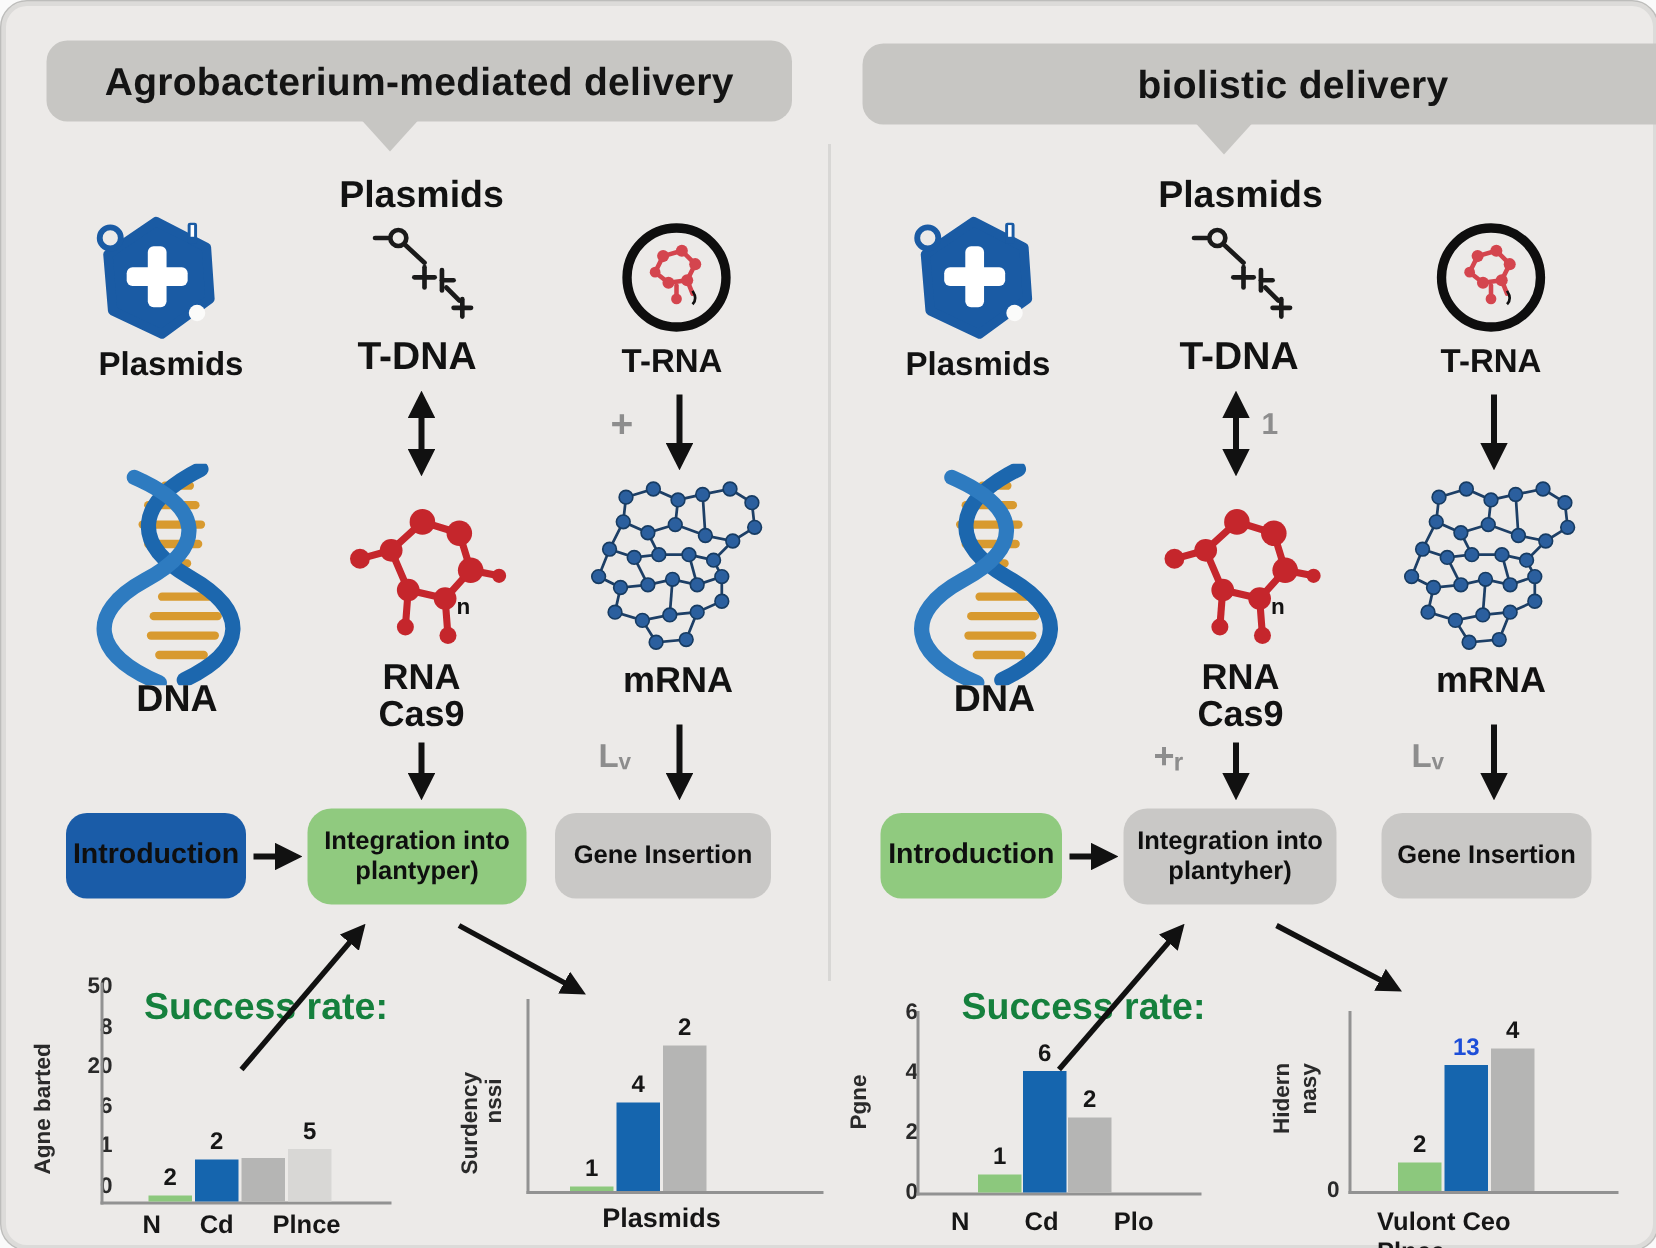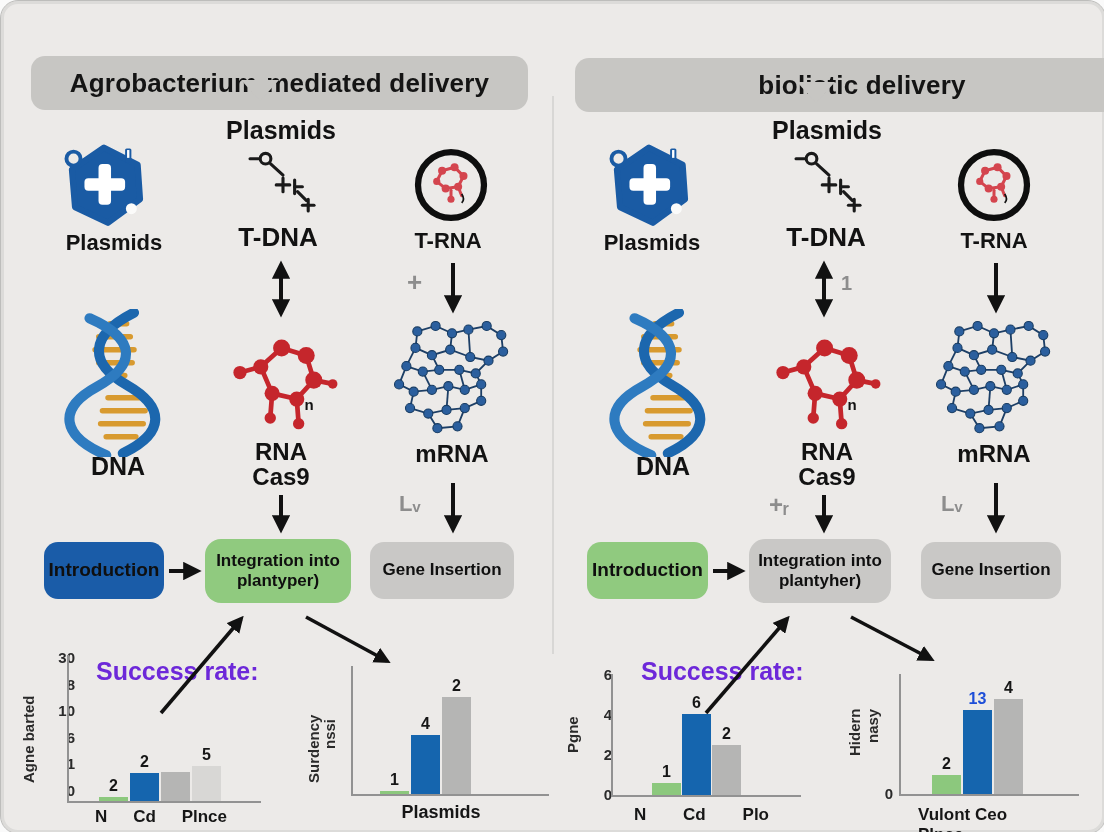--- a/index.html
+++ b/index.html
@@ -1,19 +1,19 @@
 <!DOCTYPE html>
 <html><head>
 <meta charset="utf-8">
 <style>
   html,body{margin:0;padding:0;background:#fafafa;font-family:"Liberation Sans","DejaVu Sans",sans-serif;}
   .canvas{position:relative;width:1104px;height:832px;background:#eceae8;border-radius:18px;overflow:hidden;
           border:1px solid #bdbdbb;box-shadow:inset 0 0 0 3px #dcdbd9;}
   .hdr{position:absolute;height:54px;background:#c7c6c3;border-radius:14px;display:flex;align-items:center;
-       justify-content:center;font-size:26px;font-weight:700;color:#141414;letter-spacing:.2px;margin-top:29px;}
+       justify-content:center;font-size:26px;font-weight:700;color:#141414;letter-spacing:.2px;}
   .hdr-tip{position:absolute;width:0;height:0;border-left:19px solid transparent;border-right:19px solid transparent;
            border-top:21px solid #c7c6c3;}
   .lbl{position:absolute;text-align:center;color:#121212;line-height:1.08;}
   .b700{font-weight:700;} .b600{font-weight:600;}
   .box{position:absolute;border-radius:14px;display:flex;flex-direction:column;align-items:center;justify-content:center;
        text-align:center;font-weight:600;color:#0f0f0f;line-height:1.18;}
   .gray-mark{position:absolute;color:#8d8d8d;font-weight:600;line-height:1;}
   .divider{position:absolute;width:2px;background:#d8d7d5;}
   .overlay{position:absolute;left:0;top:0;pointer-events:none;}
   .icon{position:absolute;}
@@ -22,21 +22,21 @@
   .chart{position:absolute;}
   .yticks{position:absolute;display:flex;flex-direction:column;justify-content:space-between;align-items:flex-end;
           font-size:15px;font-weight:600;color:#2a2a2a;}
   .plot{position:absolute;border-left:2px solid #929292;border-bottom:2px solid #929292;}
   .bars{position:absolute;bottom:0;height:100%;display:flex;align-items:flex-end;gap:2px;}
   .barwrap{display:flex;flex-direction:column;align-items:center;justify-content:flex-end;}
   .bar{width:29px;}
   .barlabel{font-size:16px;font-weight:700;color:#161616;margin-bottom:2px;}
   .xcats{position:absolute;display:flex;justify-content:space-between;font-size:17px;font-weight:700;color:#161616;}
   .xlabel{position:absolute;text-align:center;font-size:18px;font-weight:700;color:#161616;}
-  .title{position:absolute;font-size:25px;font-weight:700;color:#6d28d9;}
+  .title{position:absolute;font-size:25px;font-weight:700;color:#15803d;}
 </style>
 </head>
 <body>
 
 <div class="canvas">
 
   <svg width="0" height="0" style="position:absolute">
     <defs>
       <symbol id="sym-plasmid" viewBox="0 0 110 110">
         <polygon points="55,6 98,28 101,72 60,102 18,82 14,34" fill="#1a5ba4" stroke="#1a5ba4" stroke-width="8" stroke-linejoin="round"></polygon>
@@ -230,23 +230,23 @@
     <span>plantyper)</span>
   </div>
   <div class="box" style="left:369px;top:541px;width:144px;height:57px;background:#c9c8c6;font-size:17px;">
     <span>Gene Insertion</span>
   </div>
 
   <div class="title" style="left:95px;top:656px;">Success rate:</div>
 
   <div class="chart" style="left:22px;top:648px;width:240px;height:184px;">
     <div class="yticks" style="left:26px;top:0;width:26px;height:150px;">
-        <div>30</div>
+        <div>50</div>
         <div>8</div>
-        <div>10</div>
+        <div>20</div>
         <div>6</div>
         <div>1</div>
         <div>0</div>
       </div>
     <div class="plot" style="left:44px;top:6px;width:192px;height:146px;">
       <div class="bars" style="left:30px;">
           <div class="barwrap">
             <div class="barlabel">2</div>
             <div class="bar" style="height: 4px; background: rgb(140, 200, 125);"></div>
           </div>

